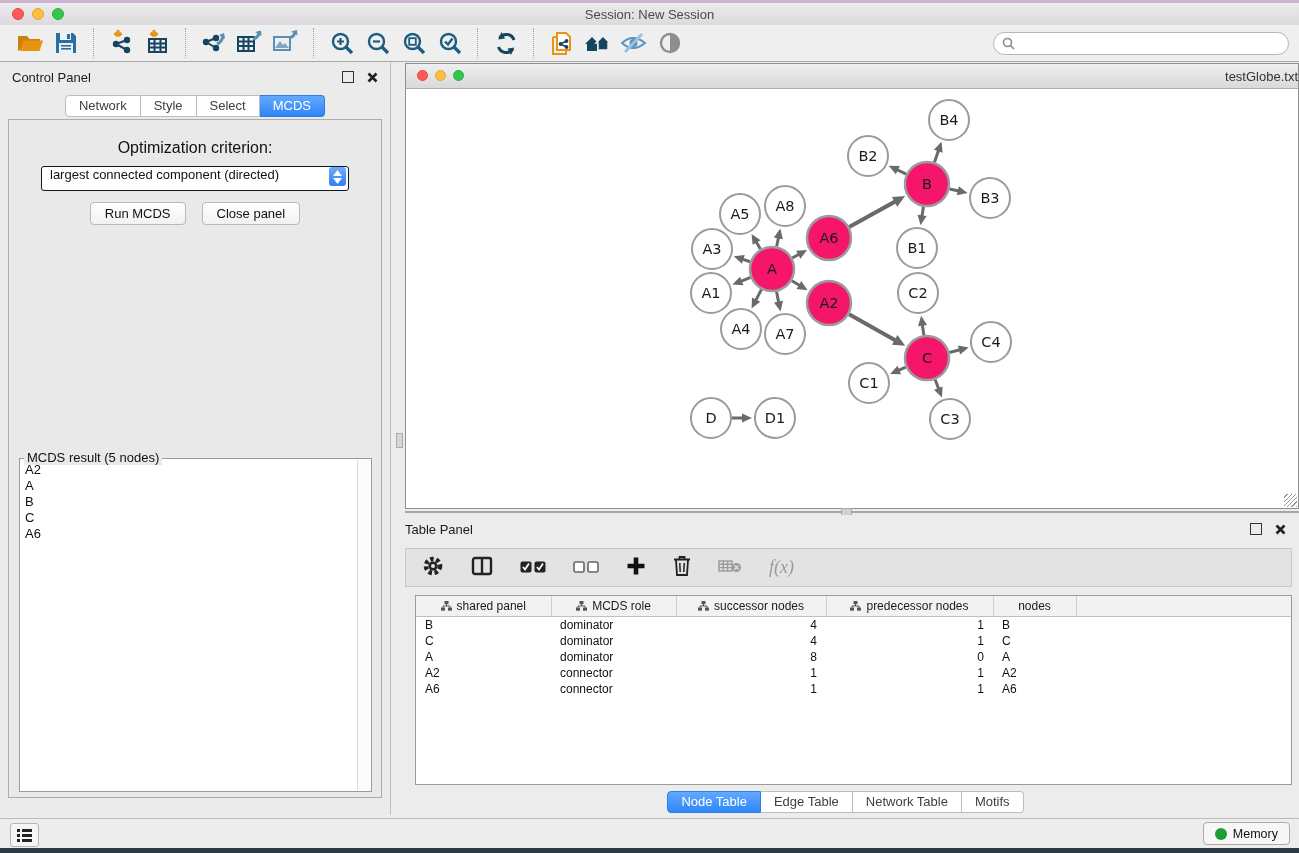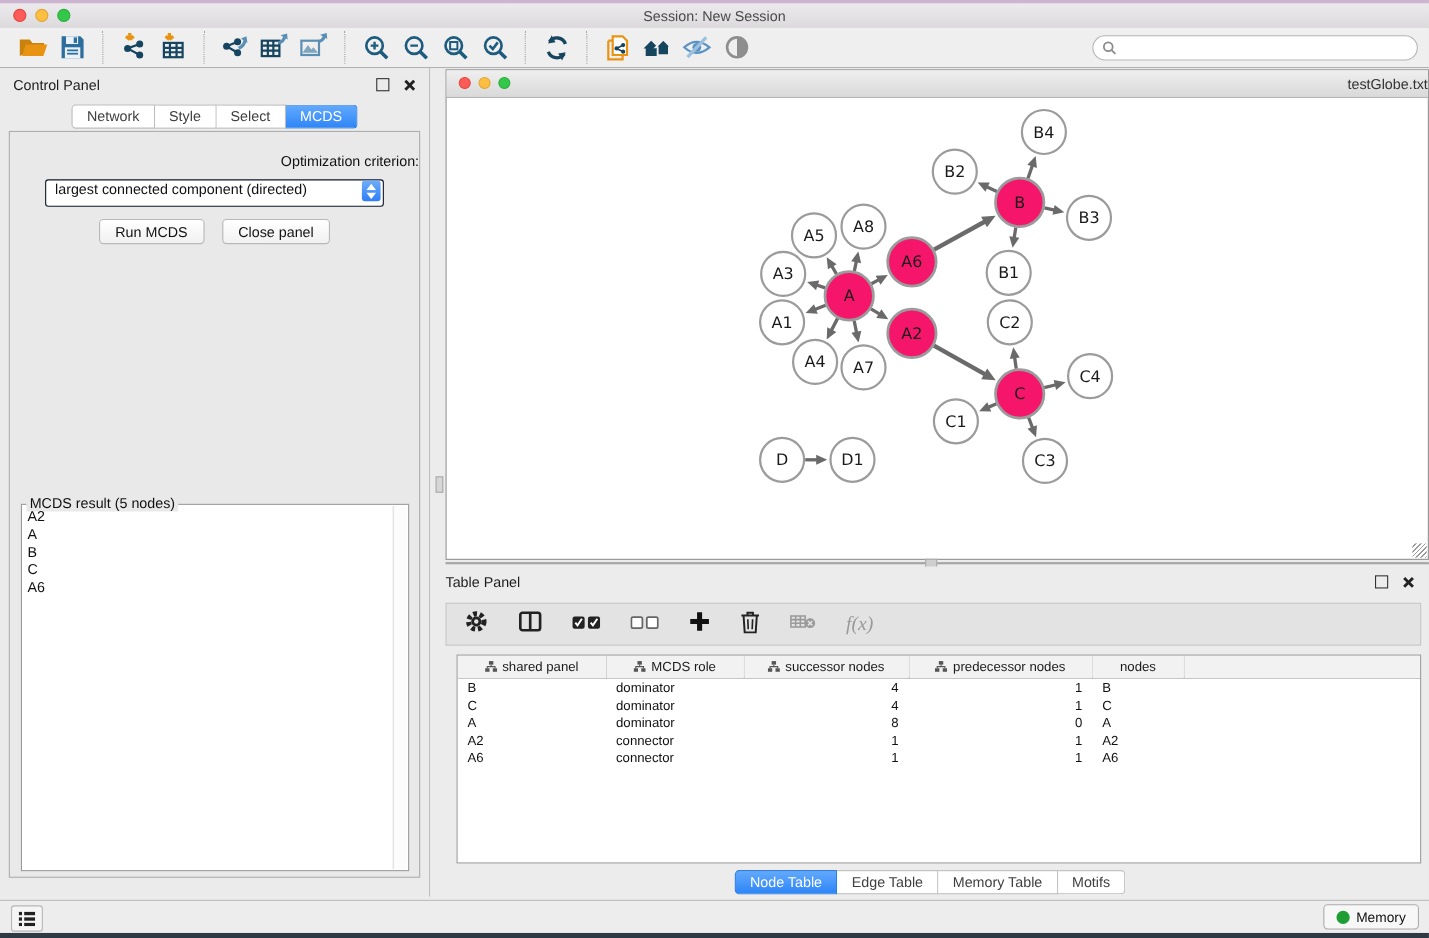--- a/index.html
+++ b/index.html
@@ -35,21 +35,21 @@
   .panel-title{font-size:13px;color:#1c1c1c;}
   .panel-ctls{margin-left:auto;display:flex;align-items:center;gap:13px;}
   .float-ico{width:10px;height:10px;border:1.5px solid #333;display:inline-block;}
   .tabs-row{display:flex;justify-content:center;margin-top:3px;}
   .tab{height:20px;line-height:20px;padding:0 13px;background:#fff;border:1px solid #BDBDBD;
     border-left:none;font-size:13px;color:#404040;}
   .tab:first-child{border-left:1px solid #BDBDBD;border-radius:4px 0 0 4px;}
   .tab:last-child{border-radius:0 4px 4px 0;}
   .tab.sel{background:linear-gradient(#62A9FD,#2E86F8);border-color:#2E7FE0;color:#fff;}
   .cp-content{position:absolute;left:8px;right:8px;top:57px;bottom:17px;border:1px solid #ADADAD;background:#E9E9E9;}
-  .opt-label{text-align:right;font-size:13px;margin-top:19px;color:#111;}
+  .opt-label{text-align:center;font-size:16px;margin-top:19px;color:#111;}
   .criterion{margin:9px auto 0;width:306px;height:23px;background:#fff;border:1px solid #0f172a;
     border-radius:3px;display:flex;align-items:flex-start;}
   .criterion .val{flex:1;font-size:13px;padding-left:8px;color:#111;white-space:nowrap;}
   .stepper{width:17px;height:19px;margin-right:2px;border-radius:3px;background:linear-gradient(#6FAEFB,#2F7EF6);
     display:flex;flex-direction:column;align-items:center;justify-content:center;gap:2px;}
   .btn-row{display:flex;justify-content:center;gap:16px;margin-top:11px;}
   .mac-btn{height:21px;padding:0 14px;font-size:13px;color:#111;background:linear-gradient(#FFFFFF,#F1F1F1);
     border:1px solid #B9B9B9;border-radius:4px;display:flex;align-items:center;}
   .result-box{position:absolute;left:10px;right:9px;top:338px;bottom:5px;border:1px solid #9A9A9A;background:#fff;}
   .result-legend{position:absolute;top:-9px;left:4px;background:#E9E9E9;padding:0 3px;font-size:13px;color:#111;}
@@ -661,21 +661,21 @@
                 <td class="num">1</td>
                 <td class="">A6</td>
                 <td></td>
               </tr>
             </tbody>
         </table>
       </div>
       <div class="tp-tabs" id="tp-tabs">
           <div class="tab sel">Node Table</div>
           <div class="tab">Edge Table</div>
-          <div class="tab">Memory Table</div>
+          <div class="tab">Network Table</div>
           <div class="tab">Motifs</div>
         </div>
     </div>
   </div>
 
   <div class="statusbar">
     <span class="sb-btn">
       <svg width="15" height="14">
           <g fill="#222">
             <rect x="0" y="1" width="3" height="3"></rect>

